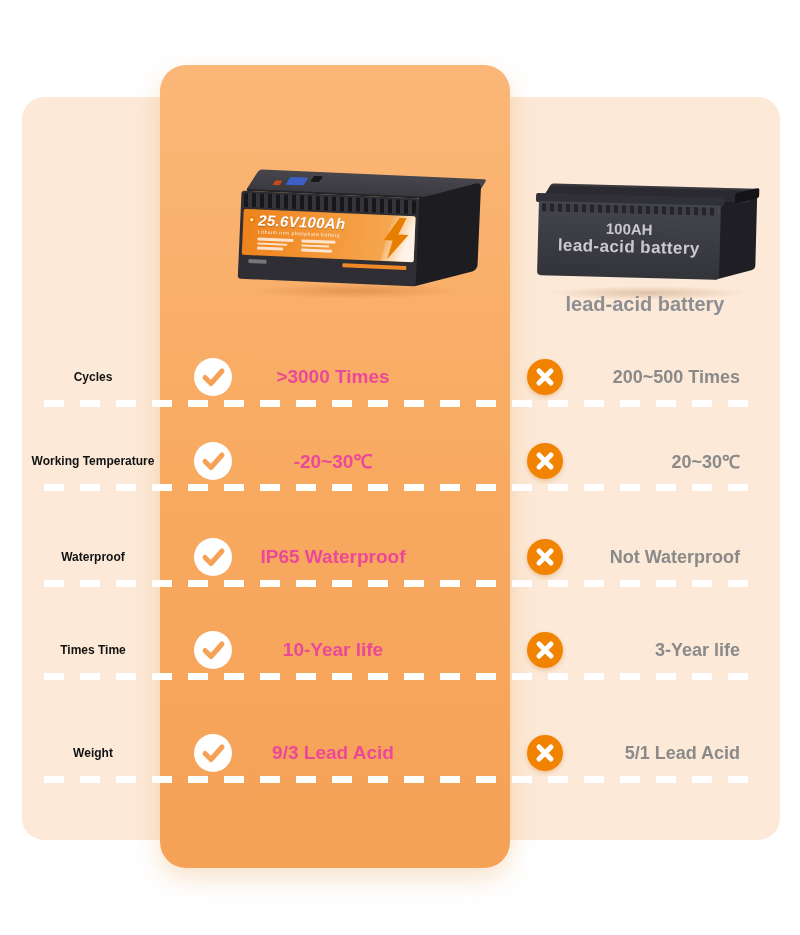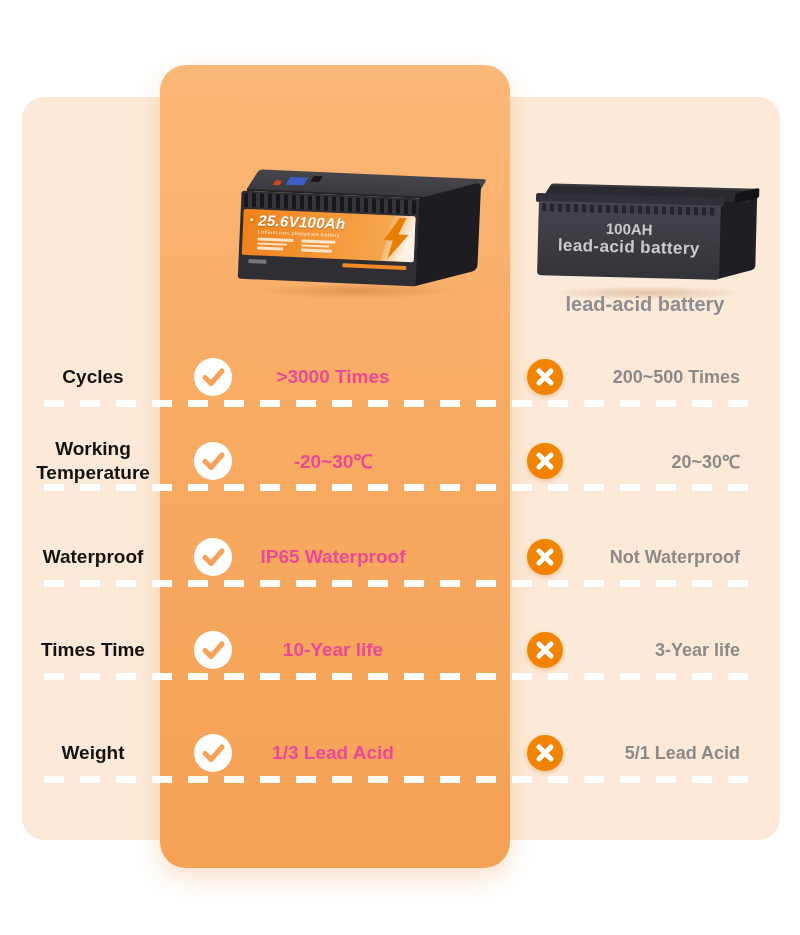--- a/index.html
+++ b/index.html
@@ -84,21 +84,21 @@
     background:repeating-linear-gradient(90deg,#24242A 0 4px,#3F3F47 4px 8px);}
   .b2 .t1{margin-top:7px;text-align:center;color:#C9C9CE;font-weight:bold;font-size:15px;}
   .b2 .t2{text-align:center;color:#C9C9CE;font-weight:bold;font-size:17px;letter-spacing:.4px;}
   .b2shadow{position:absolute;left:548px;top:286px;width:200px;height:14px;
     background:radial-gradient(ellipse at center,rgba(170,120,80,.35),rgba(170,120,80,0) 70%);}
 
   
   .row{position:absolute;left:0;width:800px;height:0;}
   .row .rlabel{
     position:absolute;left:28px;width:130px;transform:translateY(-50%);
-    text-align:center;font-size:19px;line-height:24px;font-weight:bold;color:#121212;
+    text-align:center;font-size:12px;line-height:24px;font-weight:bold;color:#121212;
   }
   .row .check{
     position:absolute;left:194px;width:38px;height:38px;transform:translateY(-50%);
     border-radius:50%;
   }
   .row .gval{
     position:absolute;left:238px;width:190px;transform:translateY(-50%);
     text-align:center;font-size:19px;font-weight:bold;color:#ec4899;
   }
   .row .cross{
@@ -254,21 +254,21 @@
   </div>
 
   <div class="row r4">
     <div class="rlabel">Weight</div>
     <div class="check">
       <svg viewBox="0 0 38 38" width="38" height="38">
           <circle cx="19" cy="19" r="19" fill="#fff"></circle>
           <path d="M11 19.5 L17 25.5 L28 13" fill="none" stroke="#F5A156" stroke-width="5" stroke-linecap="round" stroke-linejoin="round"></path>
         </svg>
     </div>
-    <div class="gval">1/3  Lead Acid</div>
+    <div class="gval">9/3  Lead Acid</div>
     <div class="cross">
       <svg viewBox="0 0 36 36" width="36" height="36">
           <circle cx="18" cy="18" r="18" fill="#F18301"></circle>
           <path d="M12 12 L24 24 M24 12 L12 24" stroke="#fff" stroke-width="5" stroke-linecap="round"></path>
         </svg>
     </div>
     <div class="bval">5/1 Lead Acid</div>
     <div class="dashline"></div>
   </div>
 

